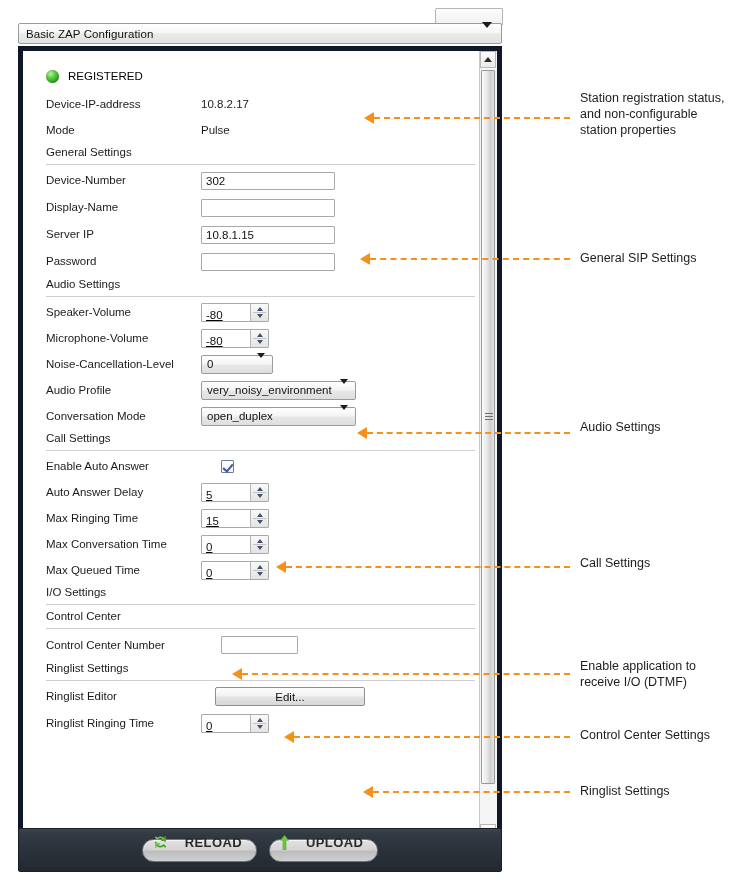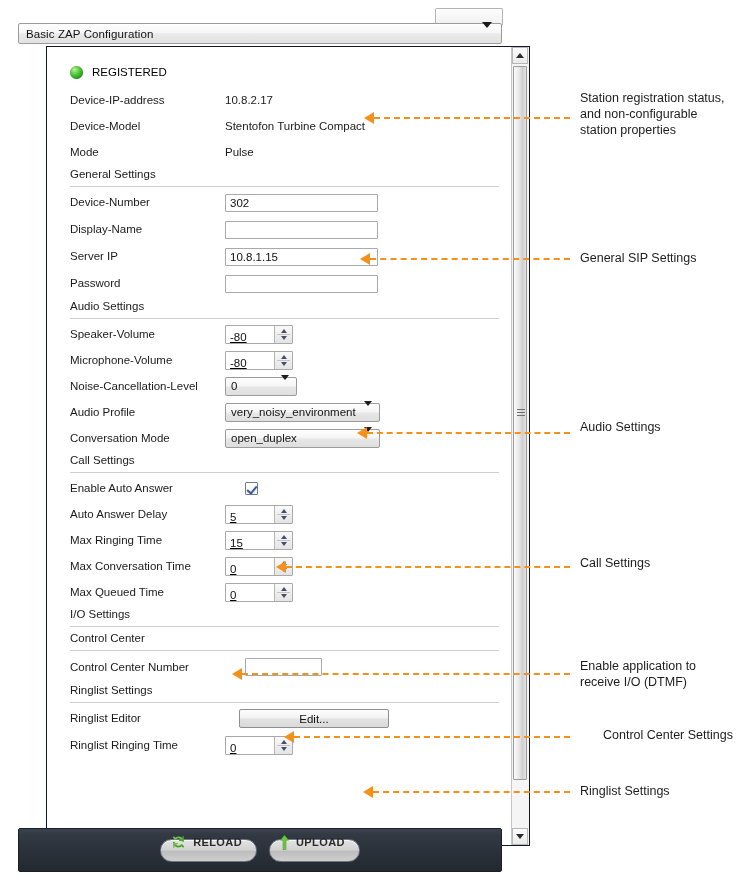--- a/index.html
+++ b/index.html
@@ -28,21 +28,21 @@
     background:linear-gradient(#ffffff 0%,#f6f6f6 45%,#e9e9e9 52%,#e2e2e2 100%);
     display:flex;align-items:center;
   }
   .cfg-combo .lbl{padding-left:7px;font-size:11.5px;color:#111;letter-spacing:.1px;}
   .cfg-combo .arrow{margin-left:auto;margin-right:9px;}
   .tri-down{width:0;height:0;border-left:5px solid transparent;border-right:5px solid transparent;border-top:6px solid #1a1a1a;}
 
   
   .view-frame{
     position:absolute;left:0;top:23px;width:484px;height:800px;box-sizing:border-box;
-    border:1px solid #0f172a;background:#fff;margin-left:28px;
+    border:5px solid #0f172a;background:#fff;
   }
   .view-inner{
     position:absolute;left:0;top:0;right:17px;bottom:0;
     background:#fff;overflow:hidden;
   }
 
   
   .vscroll{position:absolute;right:0;top:0;width:17px;bottom:0;background:#f3f3f3;border-left:1px solid #c9c9c9;}
   .sb-btn{position:absolute;left:0;width:16px;height:17px;
     background:linear-gradient(#fcfcfc,#eaeaea);border:1px solid #b8b8b8;box-sizing:border-box;
@@ -70,21 +70,21 @@
   .status-row .stxt{position:absolute;left:45px;top:7px;font-size:11.5px;}
 
   .sec-head{position:relative;height:24px;}
   .sec-head .sh-txt{position:absolute;left:23px;top:3px;font-size:11.5px;color:#1b1b1b;}
   .sec-rule{position:absolute;left:23px;right:15px;bottom:2px;height:1px;background:#cfcfcf;}
 
   
   .tfield{position:absolute;left:178px;height:18px;box-sizing:border-box;
     border:1px solid #a9a9a9;background:#fff;border-radius:1px;
     display:flex;align-items:center;padding-left:4px;font-size:11.5px;color:#111;}
-  .tf-wide{width:153px;}
+  .tf-wide{width:134px;}
   .tf-cc{width:77px;}
 
   .spin{position:absolute;left:178px;width:68px;height:19px;box-sizing:border-box;
     border:1px solid #a9a9a9;background:#fff;border-radius:1px;display:flex;align-items:flex-end;text-decoration:underline;}
   .spin .sv{padding-left:4px;font-size:11.5px;color:#111;}
   .spin .sbtns{position:absolute;right:0;top:0;width:17px;height:100%;
     border-left:1px solid #b5b5b5;background:linear-gradient(#f9f9f9,#e4e4e4);
     display:flex;flex-direction:column;align-items:center;justify-content:center;}
   .spin .sbtns .sep{width:13px;height:1px;background:#c2c2c2;margin:1px 0;}
   .tri-up-x{width:0;height:0;border-left:3.5px solid transparent;border-right:3.5px solid transparent;border-bottom:4px solid #454f6b;}
@@ -117,22 +117,22 @@
   .footer{
     position:absolute;left:18px;top:828px;width:484px;height:44px;box-sizing:border-box;
     background:linear-gradient(#3c4450 0%,#333a44 12%,#2b313a 55%,#232830 100%);
     border:1px solid #1b1f26;border-radius:2px;
     display:flex;align-items:center;justify-content:center;gap:12px;
   }
   .pbtn{
     height:23px;padding:0 14px 16px 10px;border-radius:12px;box-sizing:border-box;
     border:1px solid #6f7782;
     background:linear-gradient(#e3e3e3 0%,#d3d3d3 45%,#bdbdbd 55%,#cfcfcf 100%);
-    display:flex;align-items:center;gap:7px;
-    font-size:11px;font-weight:bold;color:#2a2a2a;letter-spacing:.4px;
+    display:flex;align-items:center;gap:17px;
+    font-size:13px;font-weight:bold;color:#2a2a2a;letter-spacing:.4px;
     box-shadow:inset 0 1px 0 rgba(255,255,255,.7);
   }
   .ico-reload{width:15px;height:14px;position:relative;}
   .ico-upload{width:9px;height:15px;position:relative;}
 
   
   .anno{position:absolute;}
   .anno .dline{position:absolute;height:0;border-top:2px dashed #F59019;}
   .anno .ahead{position:absolute;width:0;height:0;
     border-top:6px solid transparent;border-bottom:6px solid transparent;
@@ -156,24 +156,20 @@
       <div class="content">
 
         <div class="status-row" style="margin-top:12px;">
           <span class="led"></span>
           <span class="stxt">REGISTERED</span>
         </div>
 
         <div class="row">
           <span class="rlabel">Device-IP-address</span>
           <span class="rvalue">10.8.2.17</span>
-        </div>
-        <div class="row">
-          <span class="rlabel">Device-Model</span>
-          <span class="rvalue">Stentofon Turbine Compact</span>
         </div>
         <div class="row">
           <span class="rlabel">Mode</span>
           <span class="rvalue">Pulse</span>
         </div>
 
         <div class="sec-head">
           <span class="sh-txt">General Settings</span>
           <span class="sec-rule"></span>
         </div>
@@ -406,20 +402,20 @@
 
 <div class="anno">
   <span class="ahead" style="left:232px;top:668px;"></span>
   <span class="dline" style="left:242px;top:673px;width:328px;"></span>
   <span class="atext" style="left:580px;top:658px;"><span>Enable application to</span><br><span>receive I/O (DTMF)</span></span>
 </div>
 
 <div class="anno">
   <span class="ahead" style="left:284px;top:731px;"></span>
   <span class="dline" style="left:294px;top:736px;width:276px;"></span>
-  <span class="atext" style="left:580px;top:727px;margin-left:23px;">Control Center Settings</span>
+  <span class="atext" style="left:580px;top:727px;">Control Center Settings</span>
 </div>
 
 <div class="anno">
   <span class="ahead" style="left:363px;top:786px;"></span>
   <span class="dline" style="left:373px;top:791px;width:197px;"></span>
   <span class="atext" style="left:580px;top:783px;">Ringlist Settings</span>
 </div>
 
 </body></html>

